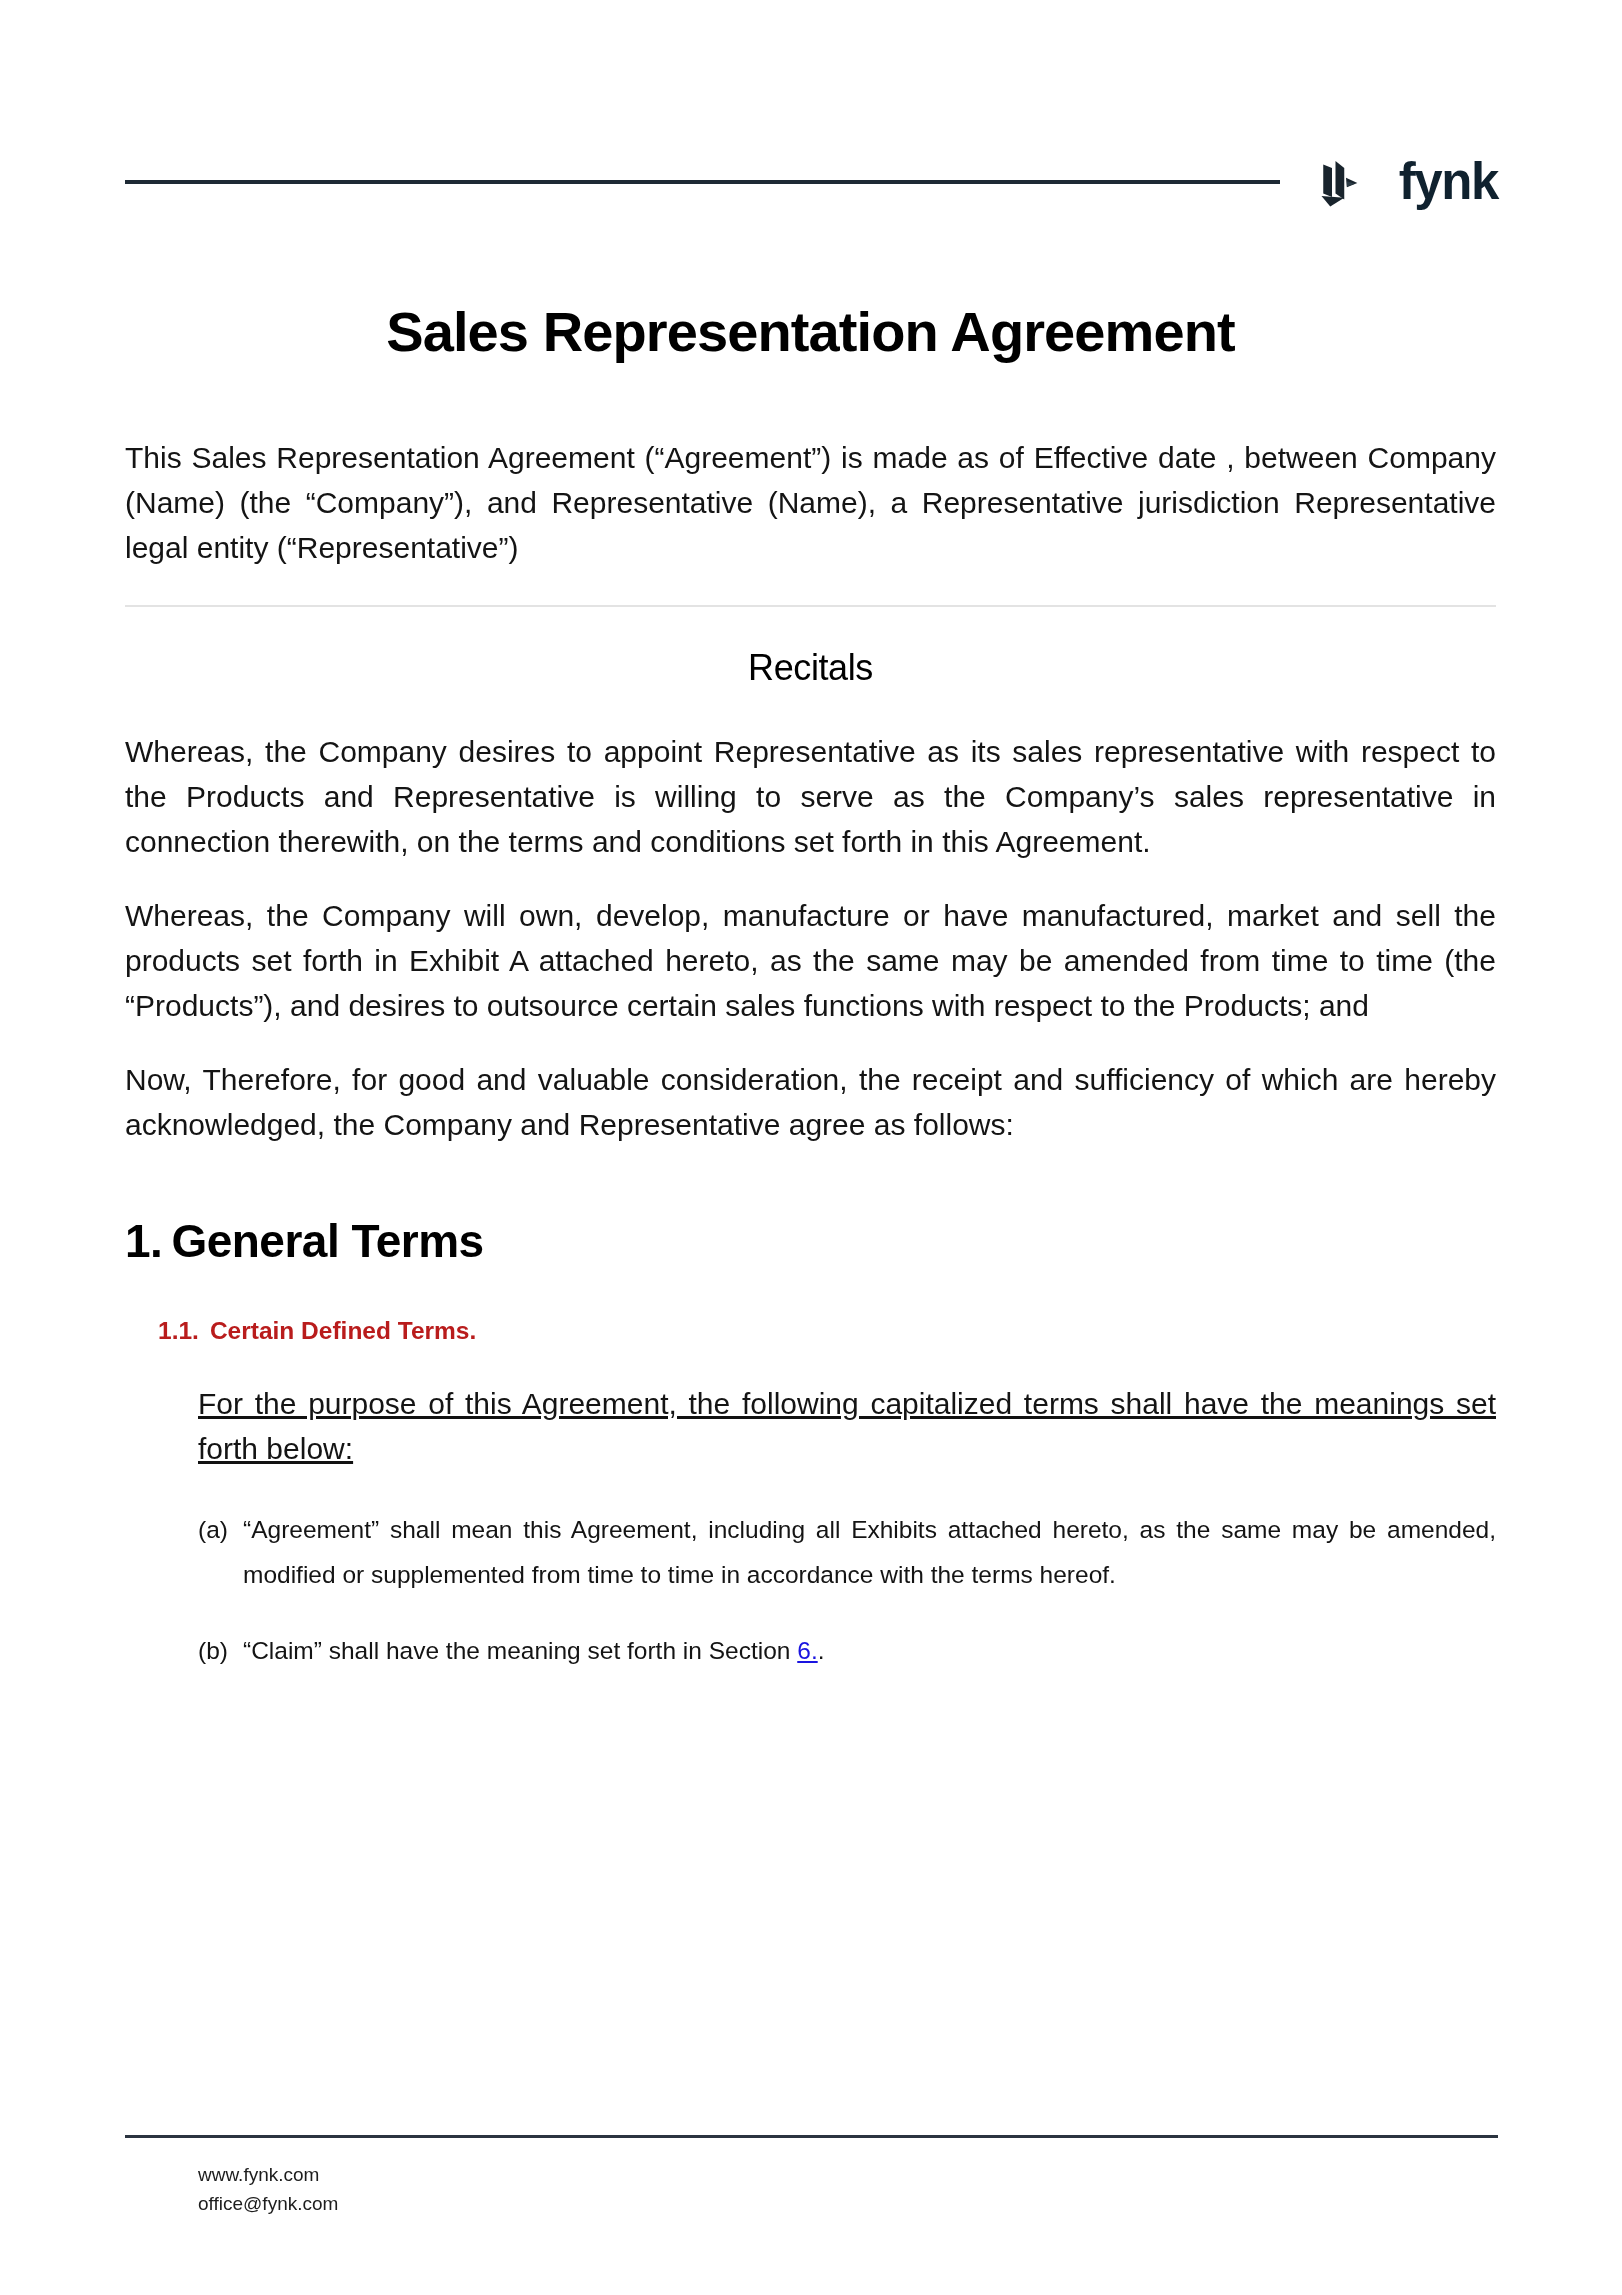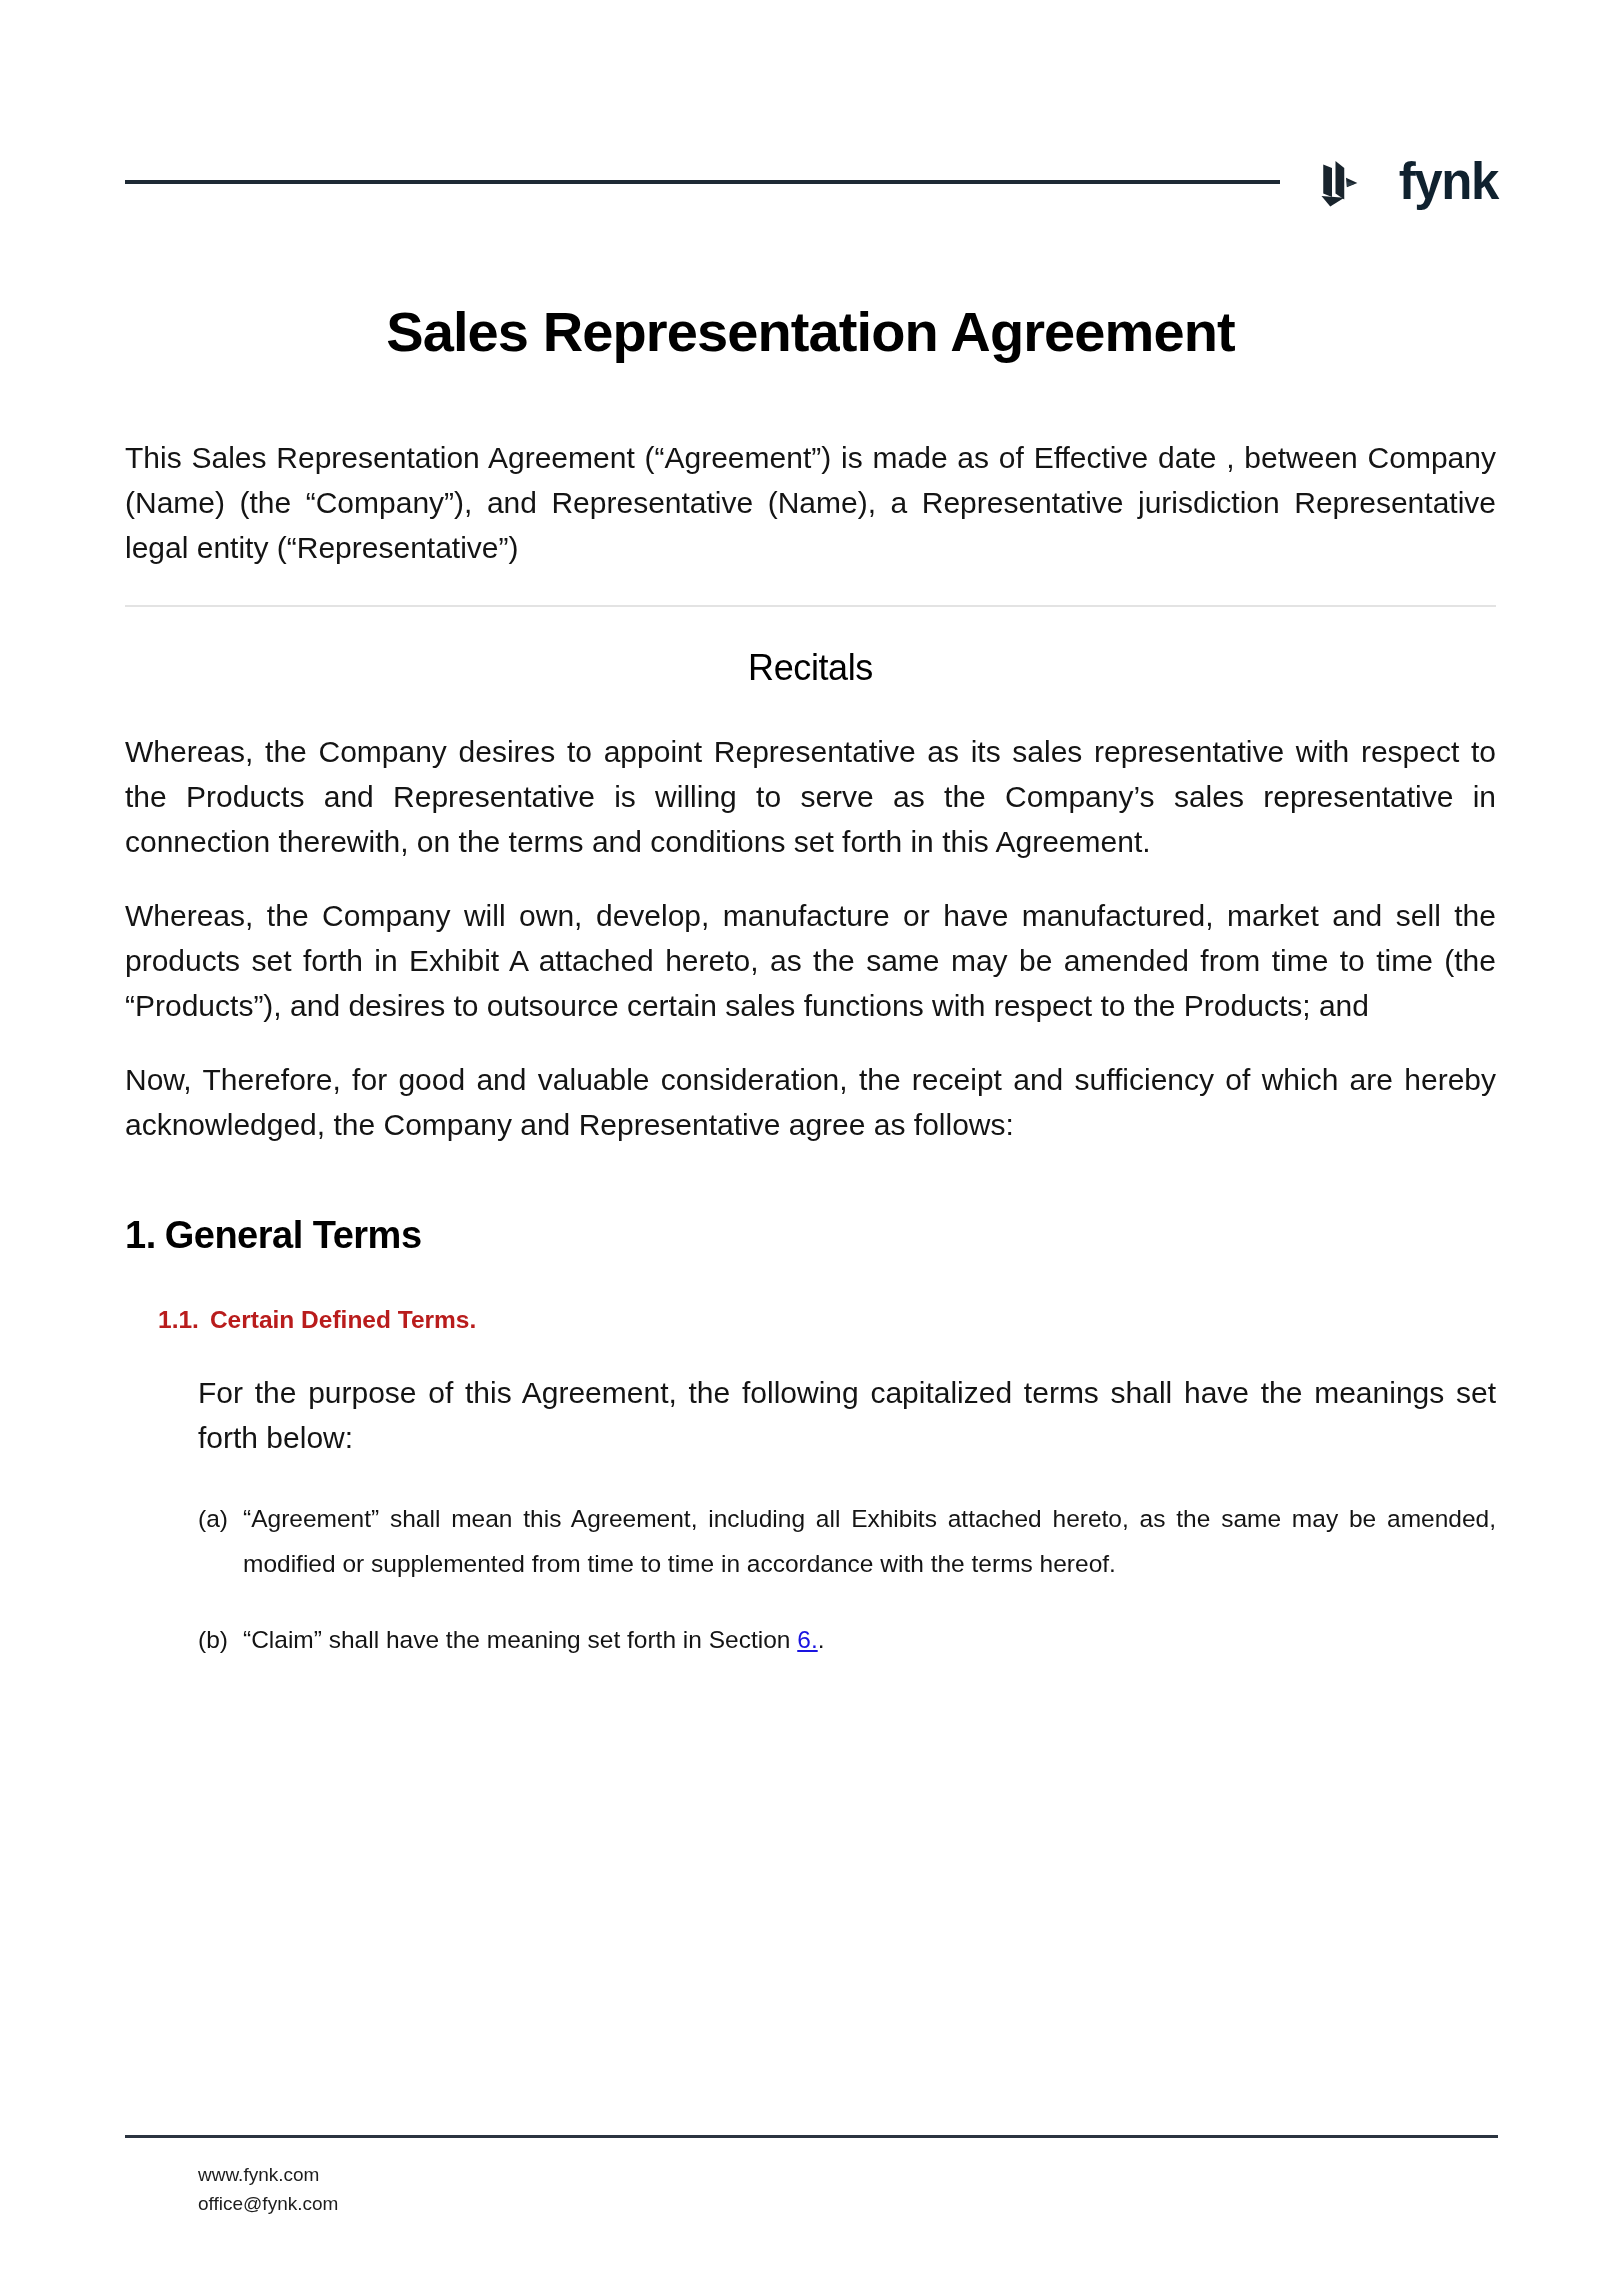--- a/index.html
+++ b/index.html
@@ -104,39 +104,40 @@
   h2.section-center {
     font-size: 36px;
     font-weight: 400;
     text-align: center;
     margin: 0 0 40px 0;
     color: #000000;
     letter-spacing: -0.4px;
   }
 
   h2.numbered-heading {
-    font-size: 38px;
+    font-size: 46px;
     font-weight: 700;
     margin: 67px 0 49px 0;
     color: #000000;
     letter-spacing: -0.5px;
   }
   h2.numbered-heading .num { margin-right: 9px; }
 
   h3.sub-heading {
     font-size: 24.5px;
     font-weight: 700;
     margin: 8px 0 36px 0;
     padding-left: 33px;
     color: #b91c1c;
   }
   h3.sub-heading .num { margin-right: 11px; }
 
   .indent-1 {
     padding-left: 73px;
+    text-decoration: underline;
   }
   .indent-1 p.body-text {
     margin-bottom: 36px;
   }
 
   .lettered-list {
     padding-left: 73px;
     margin: 0;
   }
   .list-item {

